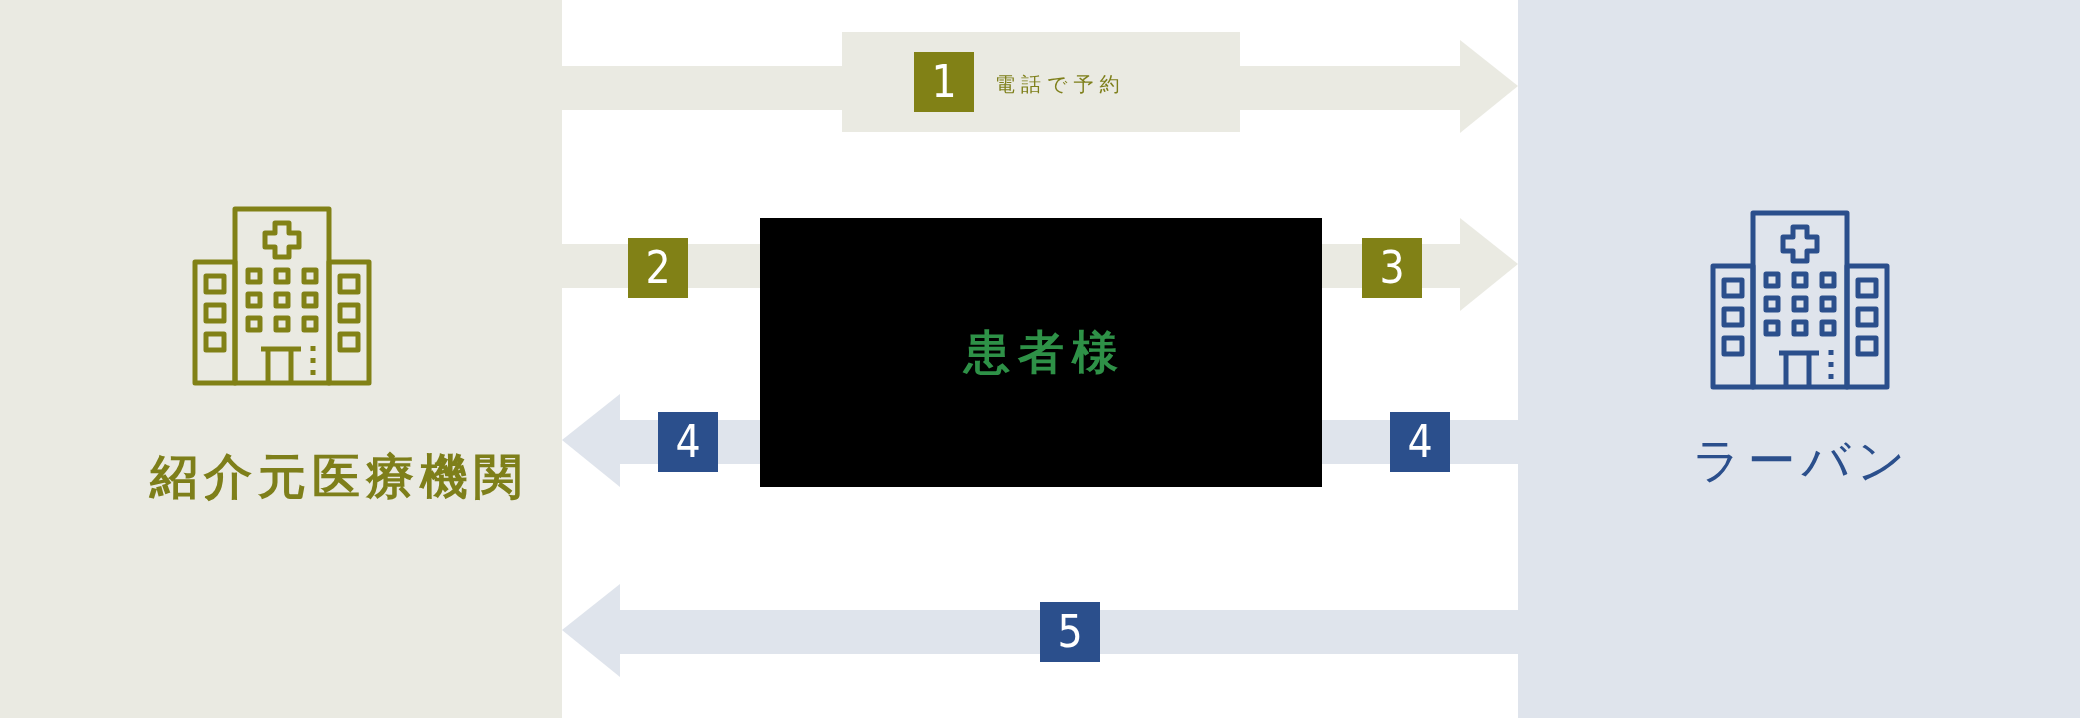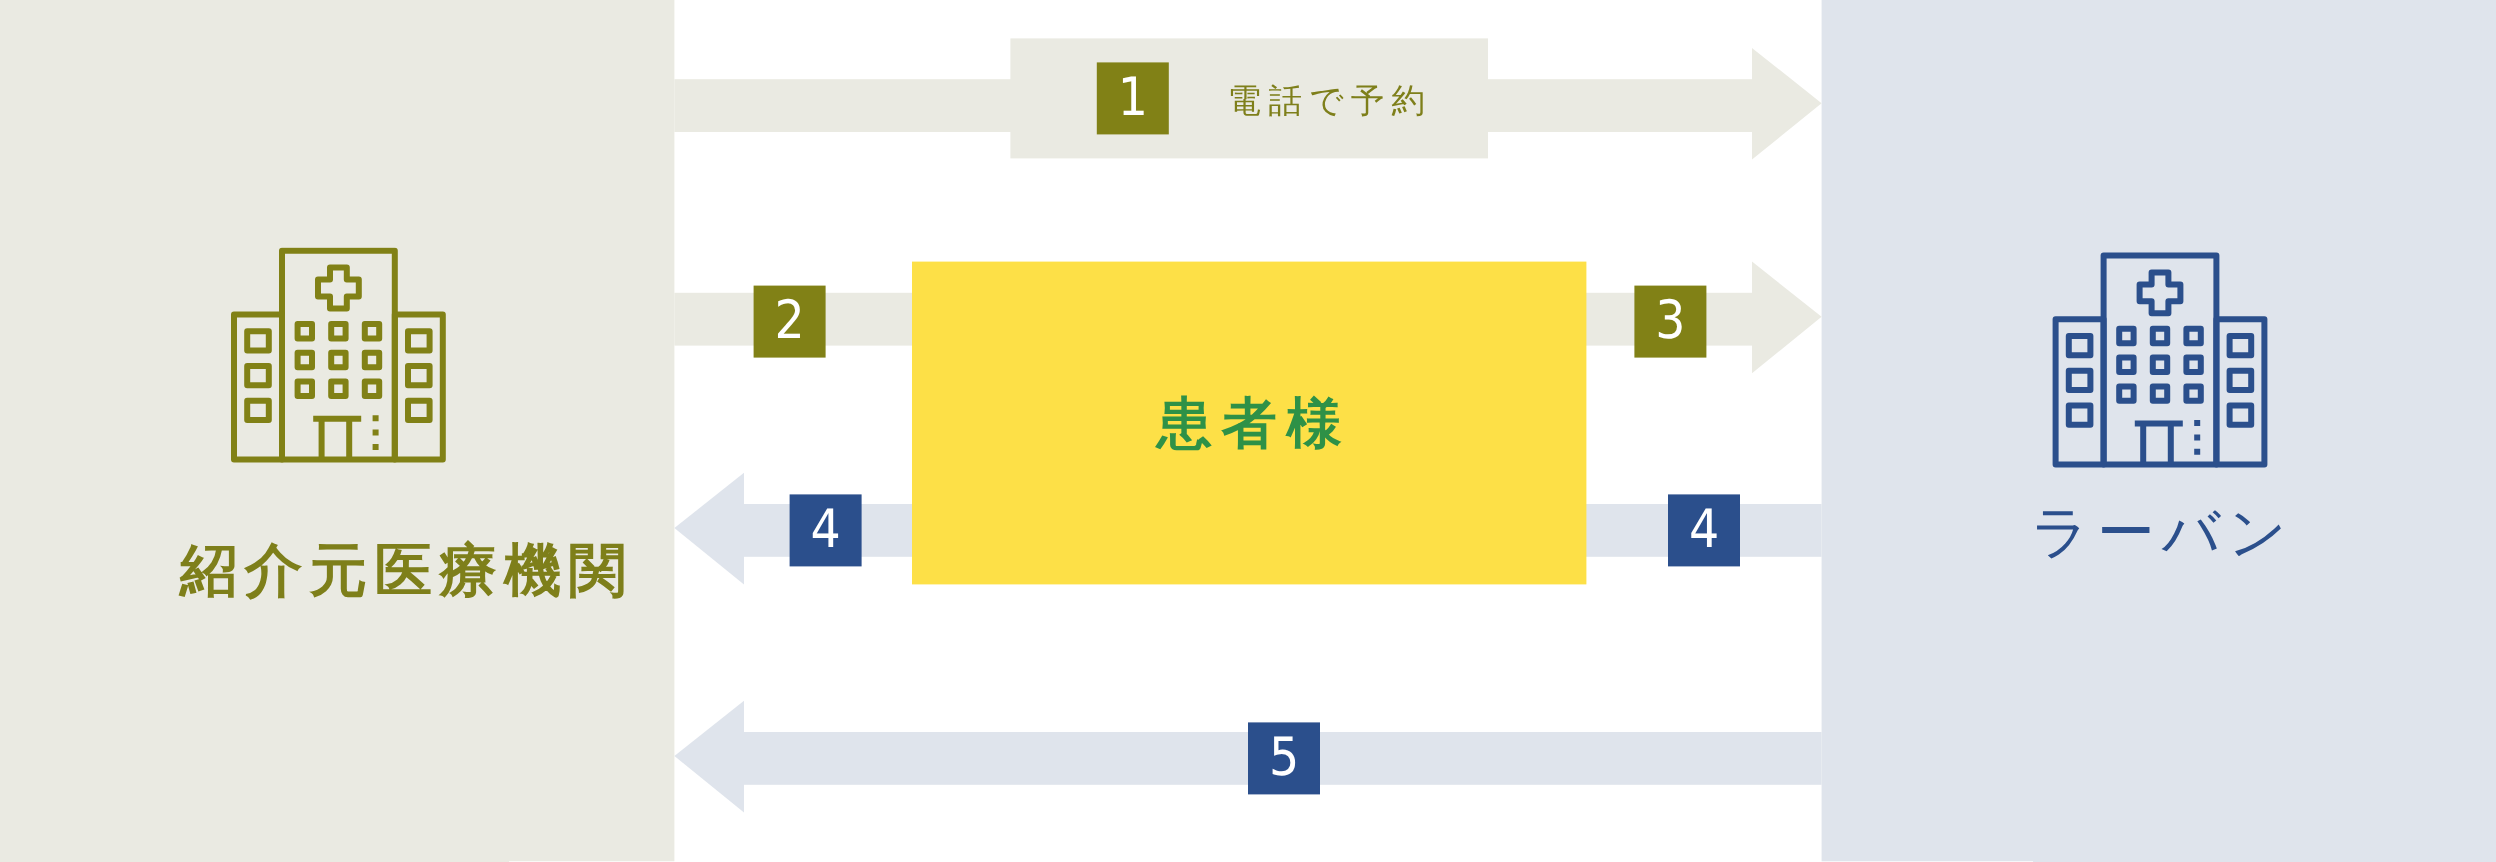--- a/index.html
+++ b/index.html
@@ -8,25 +8,25 @@
   .panel-left { left:0; top:0; width:562px; height:718px; background:#EAEAE2; }
   .panel-right { left:1518px; top:0; width:562px; height:718px; background:#DFE4EC; }
   .band-olive { background:#EAEAE2; }
   .band-blue { background:#DFE4EC; }
   .head-right { width:0; height:0; border-top:46px solid transparent; border-bottom:47px solid transparent; border-left:58px solid #EAEAE2; }
   .head-left { width:0; height:0; border-top:46px solid transparent; border-bottom:47px solid transparent; border-right:58px solid #DFE4EC; }
   .badge { width:60px; height:60px; color:#ffffff; display:flex; align-items:center; justify-content:center; font-family:"DejaVu Sans Condensed","DejaVu Sans", sans-serif; font-size:44px; line-height:1; }
   .badge.olive { background:#818116; }
   .badge.blue { background:#2B4F8C; }
   .step1-box { left:842px; top:32px; width:398px; height:100px; background:#EAEAE2; }
-  .step1-text { left:995px; top:62px; font-size:28px; color:#7E7F1A; letter-spacing:6px; line-height:44px; white-space:nowrap;margin-left:28px; }
-  .patient-box { left:760px; top:218px; width:562px; height:269px; background:#fde047; display:flex; align-items:center; justify-content:center; }
+  .step1-text { left:995px; top:62px; font-size:20px; color:#7E7F1A; letter-spacing:6px; line-height:44px; white-space:nowrap; }
+  .patient-box { left:760px; top:218px; width:562px; height:269px; background:#000000; display:flex; align-items:center; justify-content:center; }
   .patient-text { color:#2E9147; font-size:46px; letter-spacing:8px; font-weight:bold; padding-left:8px; }
   .label-left { left:0; top:446px; width:672px; text-align:center; color:#7E7F1A; font-size:48px; letter-spacing:6px; font-weight:bold; line-height:60px; padding-left:6px; box-sizing:border-box; }
-  .label-right { left:1518px; top:408px; width:562px; text-align:center; color:#2B4F8C; font-size:48px; letter-spacing:6px; line-height:72px; padding-left:6px; box-sizing:border-box; }
+  .label-right { left:1518px; top:424px; width:562px; text-align:center; color:#2B4F8C; font-size:48px; letter-spacing:6px; line-height:72px; padding-left:6px; box-sizing:border-box; }
   .icon { width:180px; height:180px; }
 </style>
 </head>
 <body>
 
 <div class="abs panel-left"></div>
 <div class="abs panel-right"></div>
 
 <div class="abs icon" style="left:192px; top:206px;">
   <svg width="180" height="180" viewBox="0 0 180 180" fill="none" stroke="#818116" stroke-width="5" stroke-linejoin="round">

